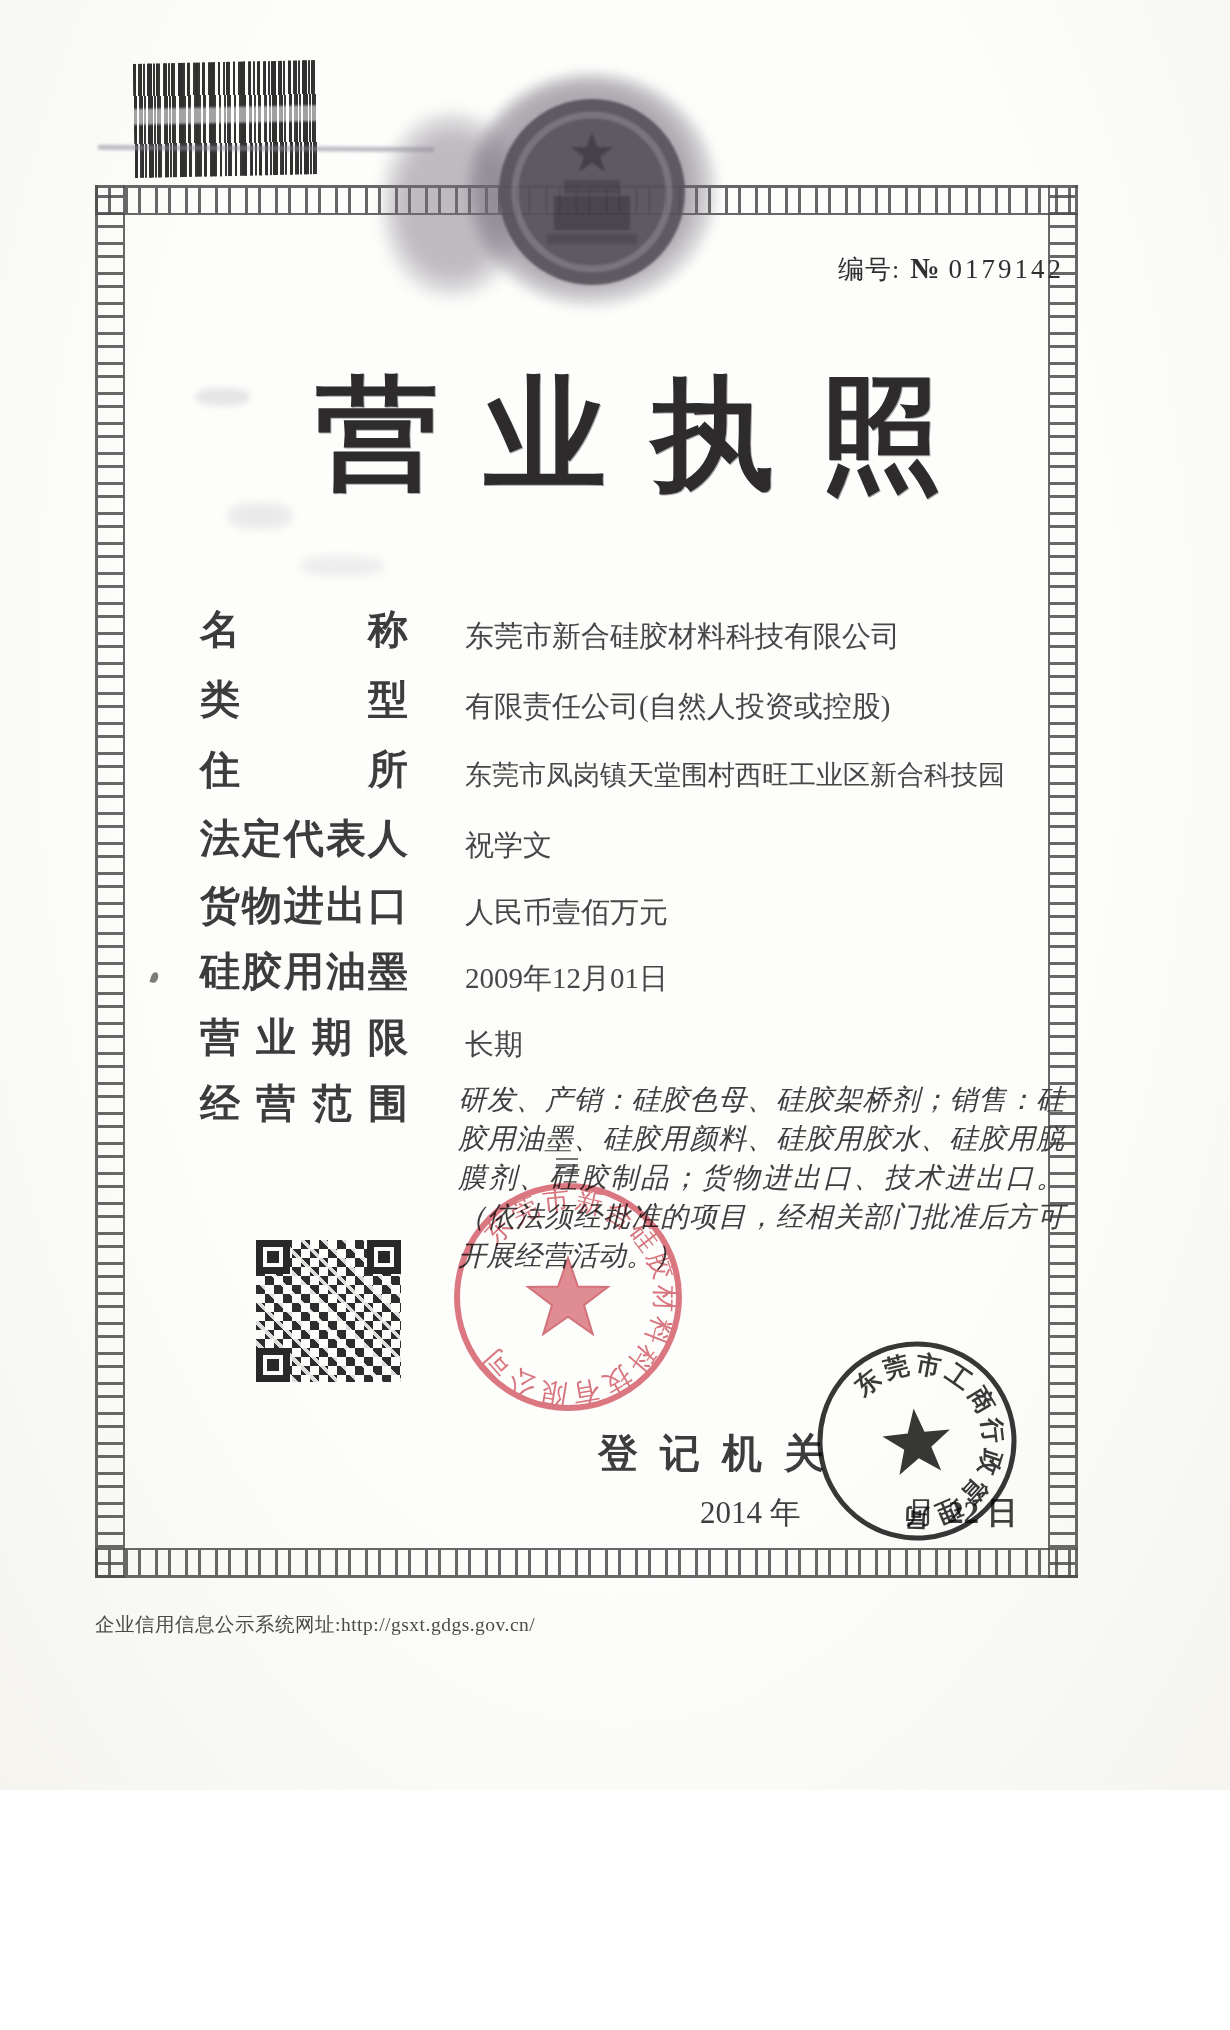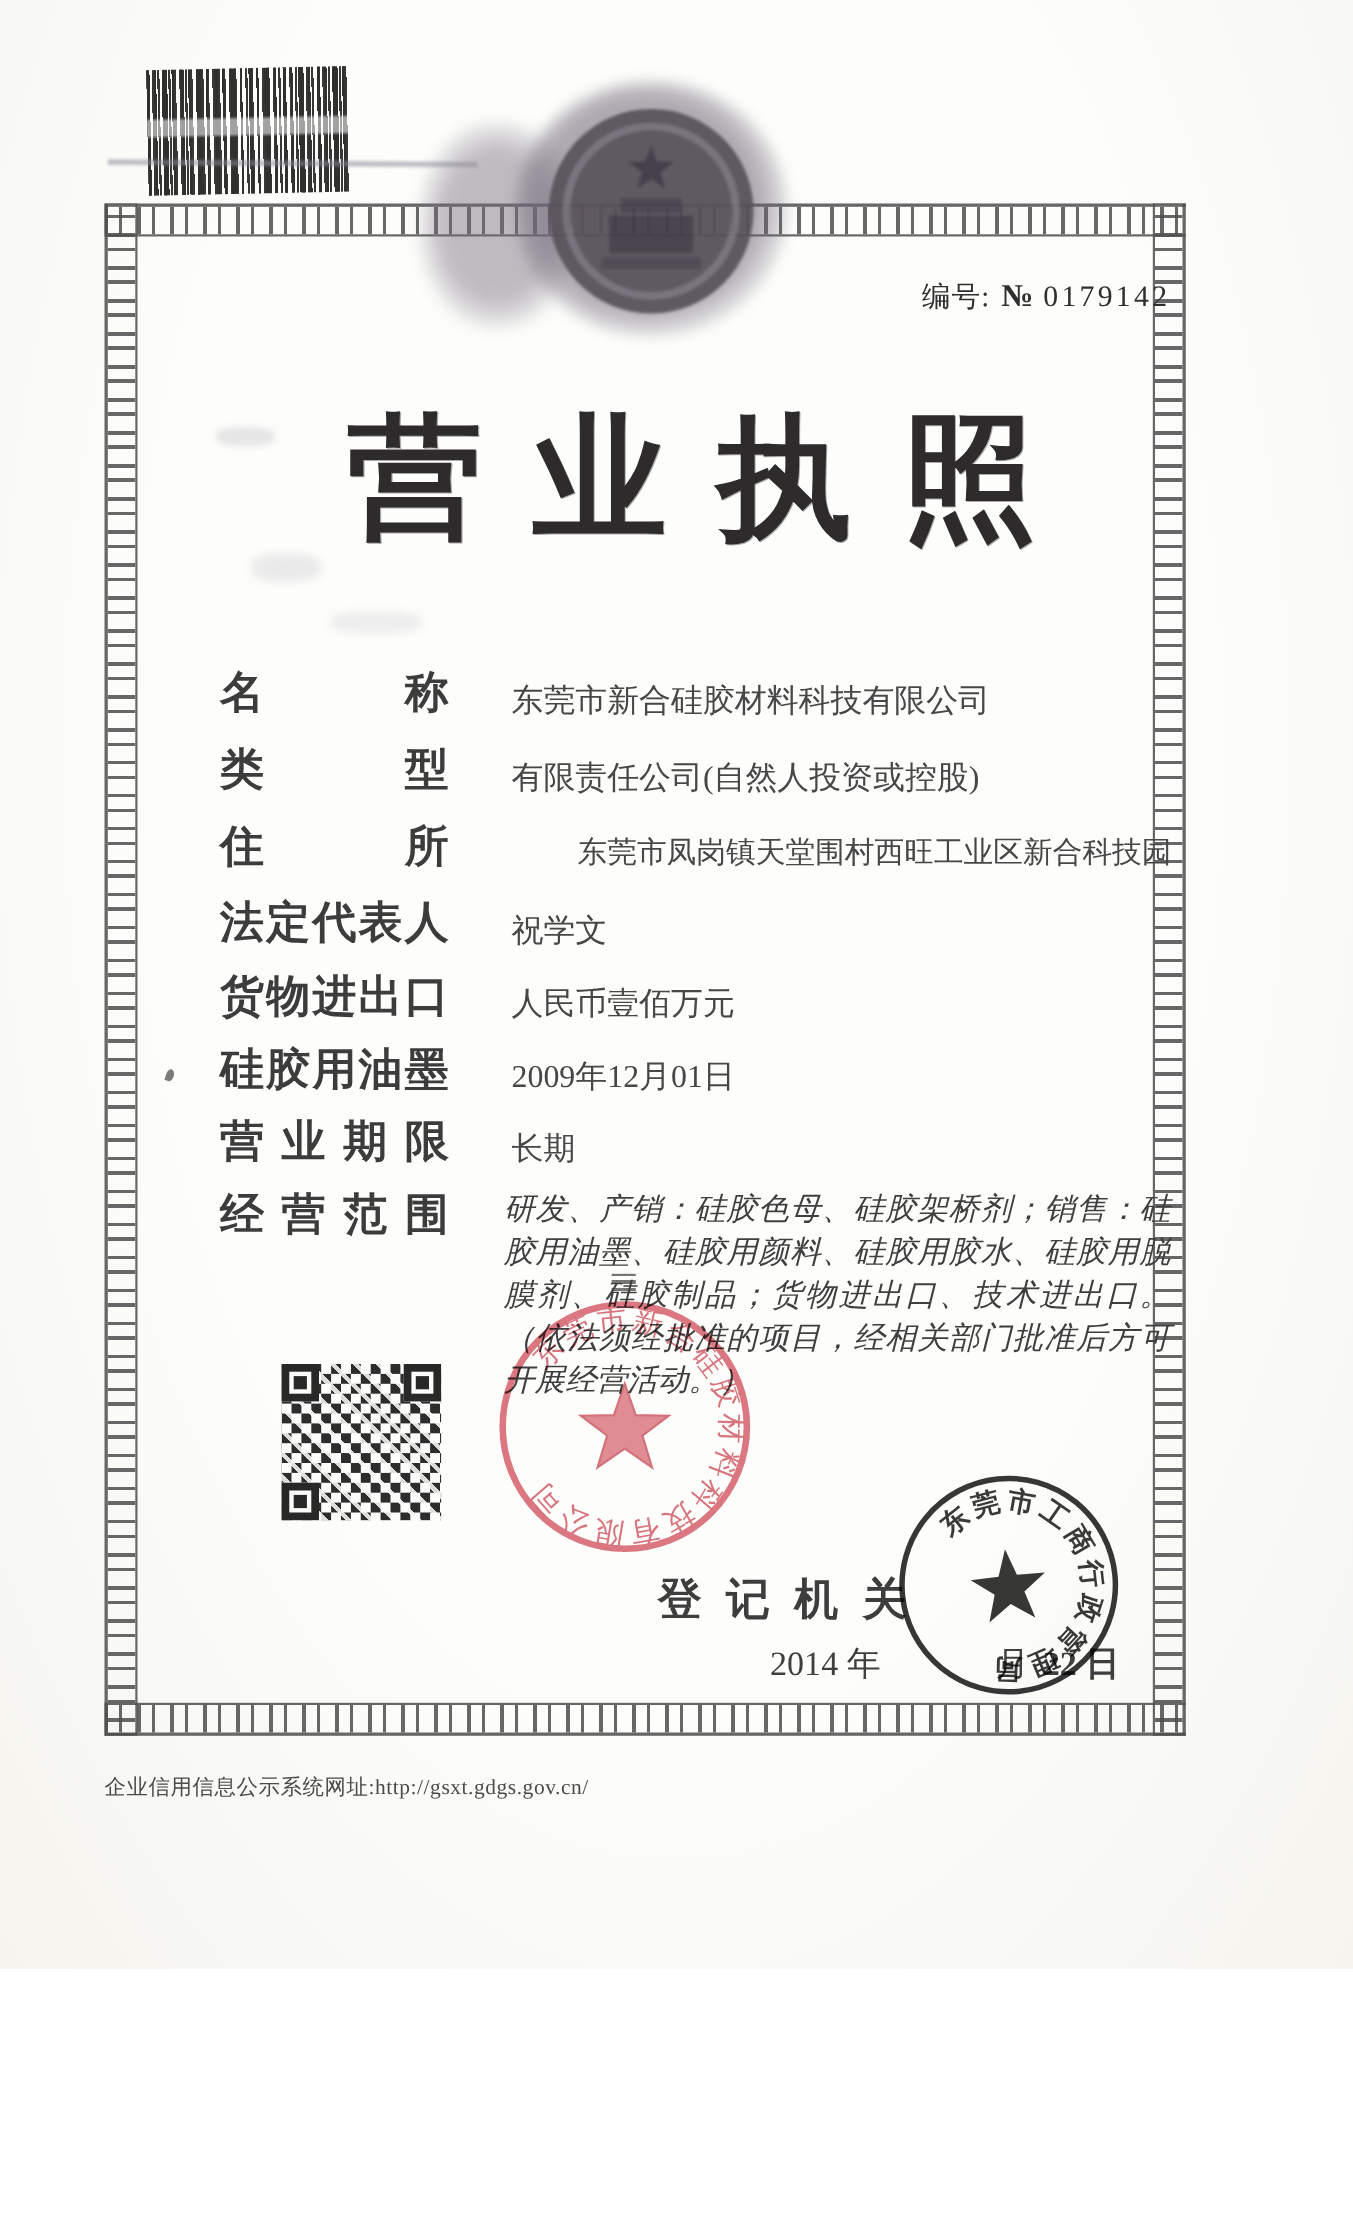--- a/index.html
+++ b/index.html
@@ -51,21 +51,21 @@
   .regno .lab{font-size:34px;font-weight:600;letter-spacing:6px;color:#3e3e3e;}
   .regno .val{font-size:37px;color:#3a3a3a;margin-left:26px;letter-spacing:1px;}
 
   
   .row{position:absolute;left:0;width:1100px;z-index:4;}
   .flabel{position:absolute;left:200px;width:208px;display:block;
     font-size:40px;font-weight:700;color:#3c3c3c;
     text-align:justify;text-align-last:justify;line-height:1.1;}
   .fvalue{position:absolute;left:465px;top:9px;width:600px;
     font-size:29px;color:#474747;white-space:nowrap;}
-  .fvalue.long{font-size:27px;text-align:right;}
+  .fvalue.long{font-size:27px;}
   .fscope{position:absolute;left:458px;top:-2px;width:606px;
     font-size:28px;line-height:39px;color:#3f3f3f;
     text-align:justify;white-space:normal;font-style:italic;}
 
   
   .qr{position:absolute;left:256px;top:1240px;width:145px;height:142px;z-index:4;opacity:.92;
     background-image:
       repeating-linear-gradient(45deg,transparent 0 11px, rgba(252,252,250,.85) 11px 15px),
       repeating-conic-gradient(#1c1c1c 0% 25%, transparent 0% 50%);
     background-size:100% 100%, 18px 18px;}

